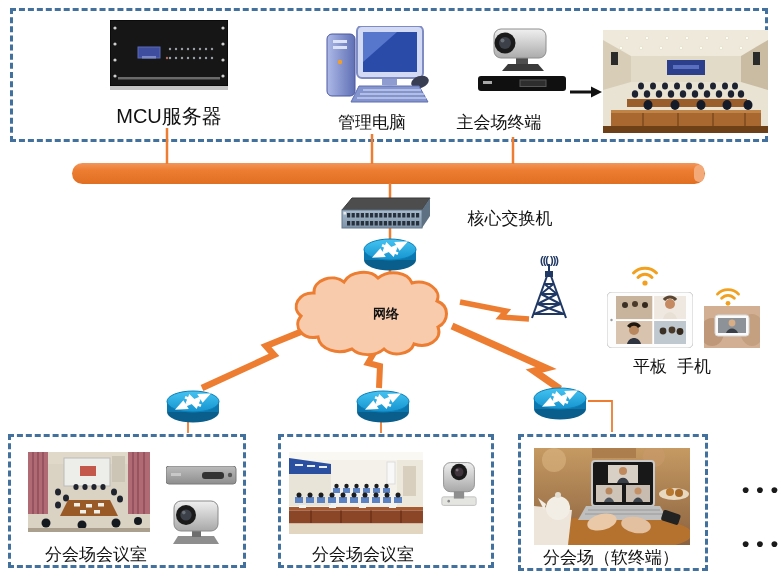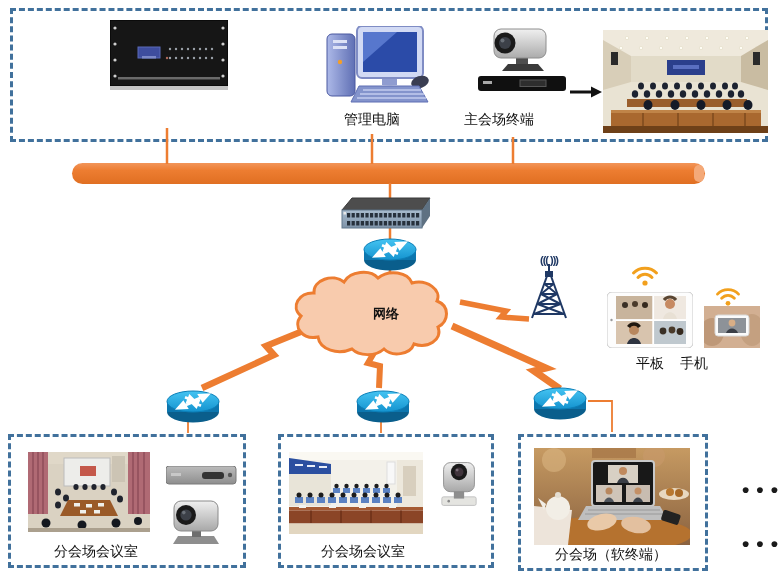--- a/index.html
+++ b/index.html
@@ -2,21 +2,21 @@
 <html><head>
 <meta charset="utf-8">
 <style>
   html,body{margin:0;padding:0;background:#fff;}
   #stage{position:relative;width:781px;height:580px;background:#fff;overflow:hidden;
          font-family:"Liberation Sans","DejaVu Sans",sans-serif;}
   .dashbox{position:absolute;border:3px dashed #41719C;background:transparent;}
   .lbl{position:absolute;color:#111;text-align:center;white-space:nowrap;
        font-family:"Liberation Sans","DejaVu Sans",sans-serif;}
   .lbl-lg{font-size:20px;font-weight:500;}
-  .lbl-md{font-size:14px;font-weight:500;}
+  .lbl-md{font-size:17px;font-weight:500;}
   .lbl-bold{font-size:13px;font-weight:700;}
   #overlay{position:absolute;left:0;top:0;z-index:3;pointer-events:none;}
   .dev{position:absolute;z-index:4;}
   .bar{position:absolute;left:72px;top:163px;width:633px;height:21px;border-radius:11px;
        background:linear-gradient(180deg,#F2955A 0%,#ED7D31 35%,#E06F22 100%);z-index:2;}
   .bar-cap{position:absolute;right:1px;top:2px;width:10px;height:17px;border-radius:8px;
        background:#F4A978;}
   .ellipsis{position:absolute;font-size:21px;font-weight:700;letter-spacing:7px;color:#1a1a1a;}
 </style>
 </head>
@@ -95,20 +95,21 @@
         <circle cx="72" cy="38" r="1.2"></circle>
         <circle cx="78" cy="38" r="1.2"></circle>
         <circle cx="84" cy="38" r="1.2"></circle>
         <circle cx="90" cy="38" r="1.2"></circle>
         <circle cx="96" cy="38" r="1.2"></circle>
         <circle cx="102" cy="38" r="1.2"></circle>
     </g>
     <circle cx="57" cy="38" r="1.2" fill="#B06A5A"></circle>
     <rect x="8" y="57" width="102" height="2.5" fill="#6A6A6A"></rect>
   </svg>
+  <div class="lbl lbl-lg" style="left:89px;top:103px;width:160px;">MCU服务器</div>
 
   <svg class="dev" style="left:325px;top:26px;" width="105" height="84" viewBox="0 0 105 84">
     <defs>
       <linearGradient id="twr" x1="0" y1="0" x2="1" y2="0">
         <stop offset="0" stop-color="#ADB9E8"></stop>
           <stop offset="1" stop-color="#5F6FB4"></stop>
       </linearGradient>
     </defs>
     <rect x="2" y="8" width="28" height="62" rx="5" fill="url(#twr)" stroke="#4A58A0"></rect>
     <rect x="8" y="14" width="14" height="3" fill="#DDE2F6"></rect>
@@ -253,20 +254,21 @@
         <rect x="53" y="24" width="3.2" height="4.5"></rect>
         <rect x="57.6" y="24" width="3.2" height="4.5"></rect>
         <rect x="62.2" y="24" width="3.2" height="4.5"></rect>
         <rect x="66.8" y="24" width="3.2" height="4.5"></rect>
         <rect x="71.4" y="24" width="3.2" height="4.5"></rect>
         <rect x="76" y="24" width="3.2" height="4.5"></rect>
     </g>
     <rect x="3.5" y="15" width="2.5" height="2.5" fill="#E8E8E8"></rect>
     <polygon points="82,13 90,1 90,19 82,31" fill="#5E7182"></polygon>
   </svg>
+  <div class="lbl lbl-md" style="left:453px;top:207px;width:114px;">核心交换机</div>
 
   <svg class="dev" style="left:362px;top:236px;" width="56" height="36" viewBox="0 0 56 36">
     <defs>
       <linearGradient id="rtr" x1="0" y1="0" x2="0" y2="1">
         <stop offset="0" stop-color="#45C4F2"></stop>
           <stop offset="1" stop-color="#1493CF"></stop>
       </linearGradient>
     </defs>
     <ellipse cx="28" cy="24" rx="26" ry="10.5" fill="#0A5E8C"></ellipse>
     <rect x="2" y="13.5" width="52" height="10.5" fill="#0C76AE"></rect>

